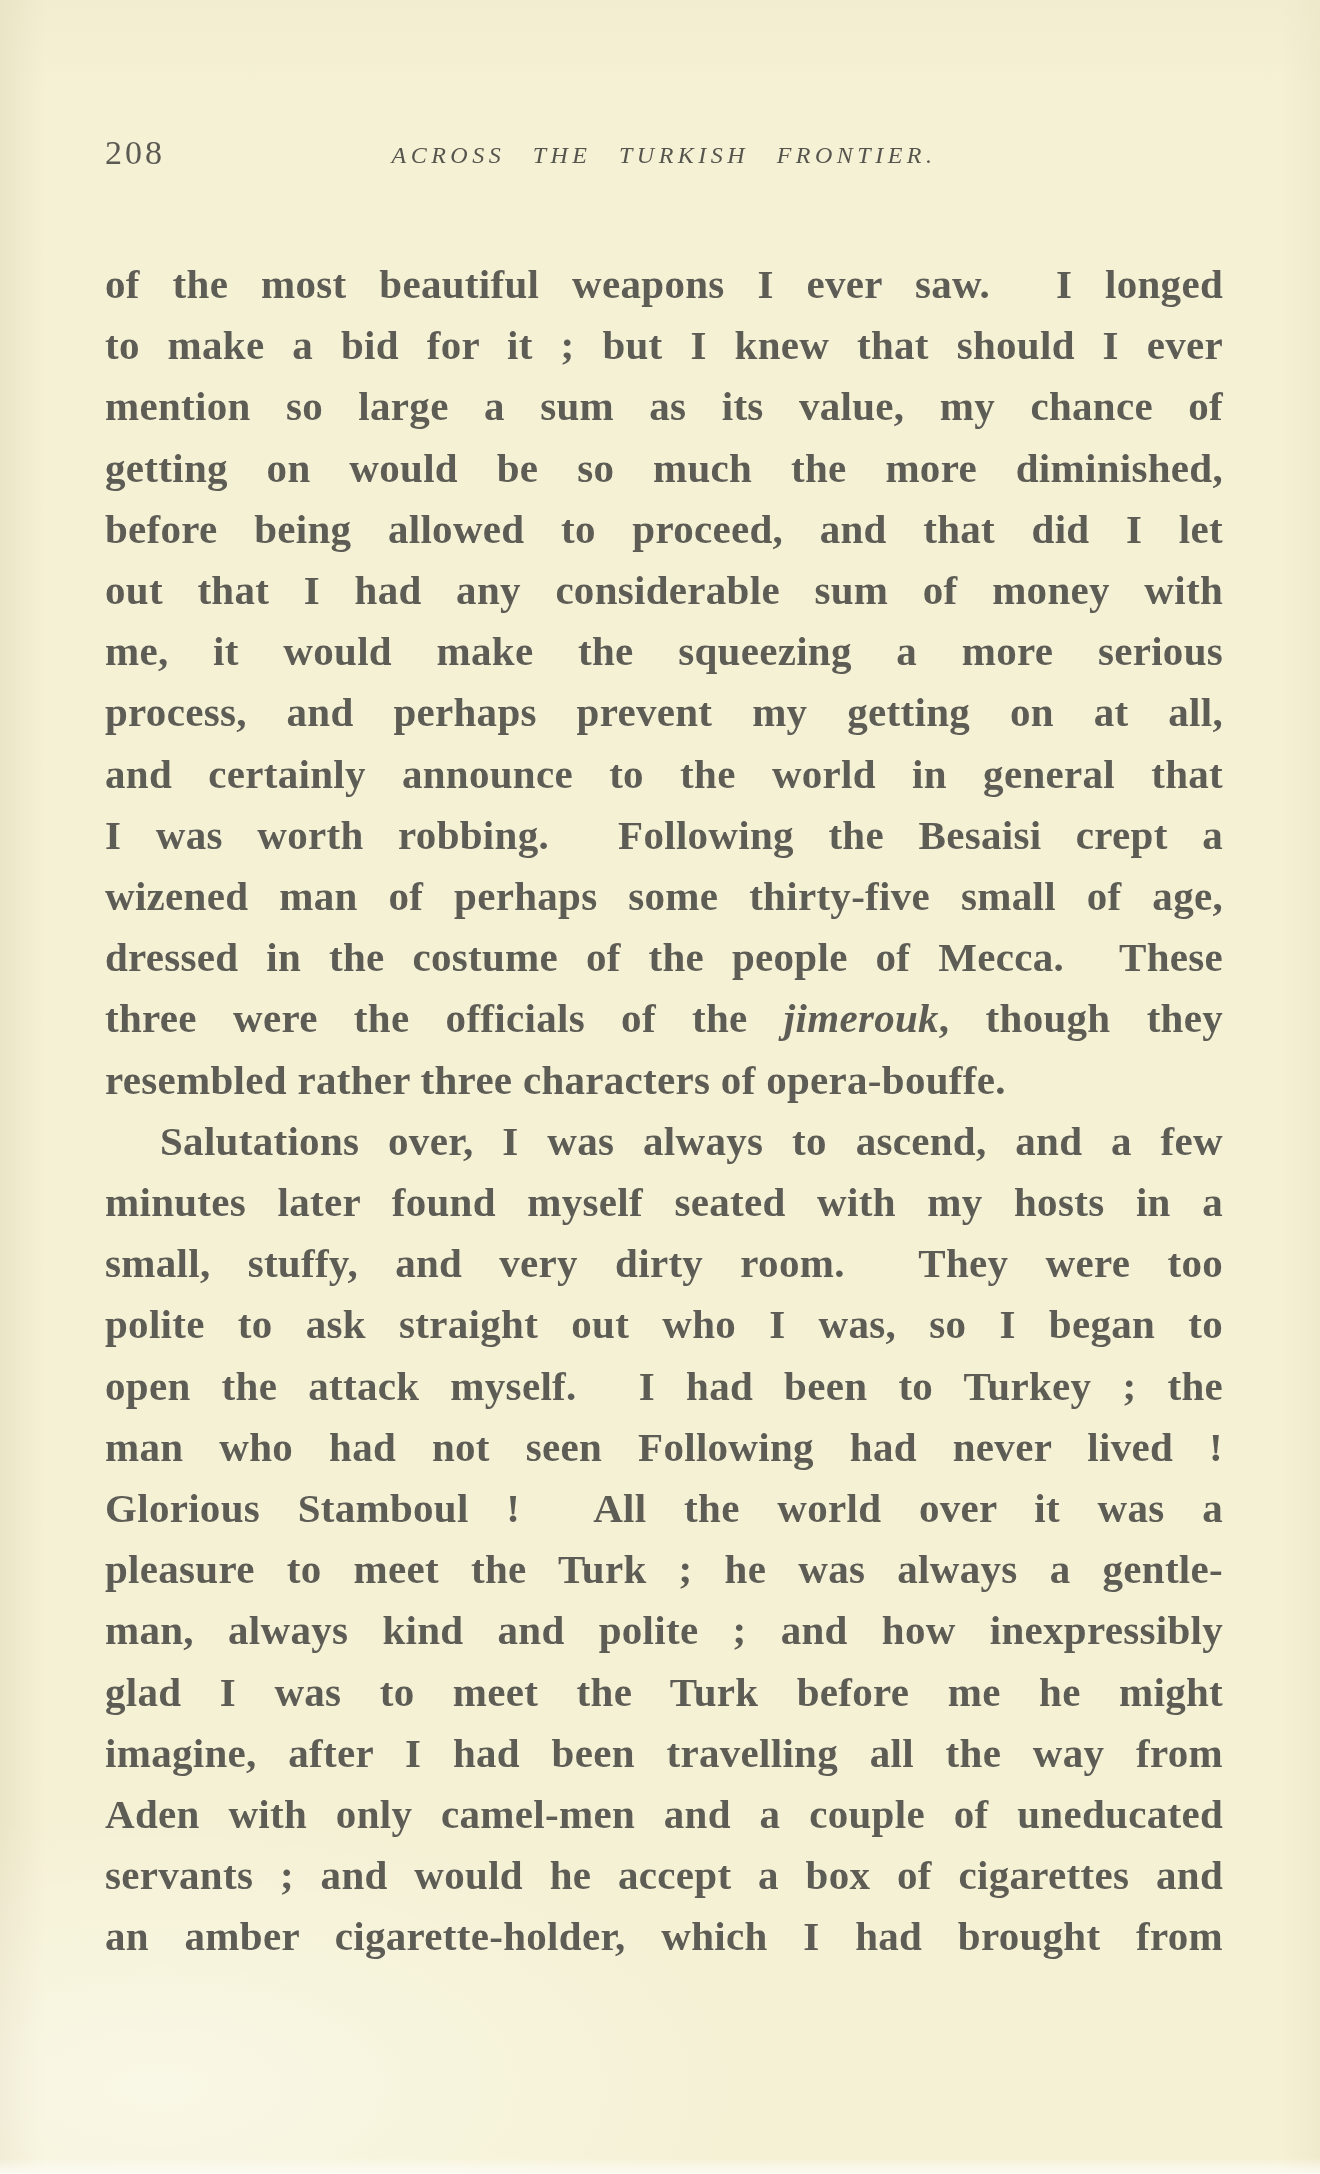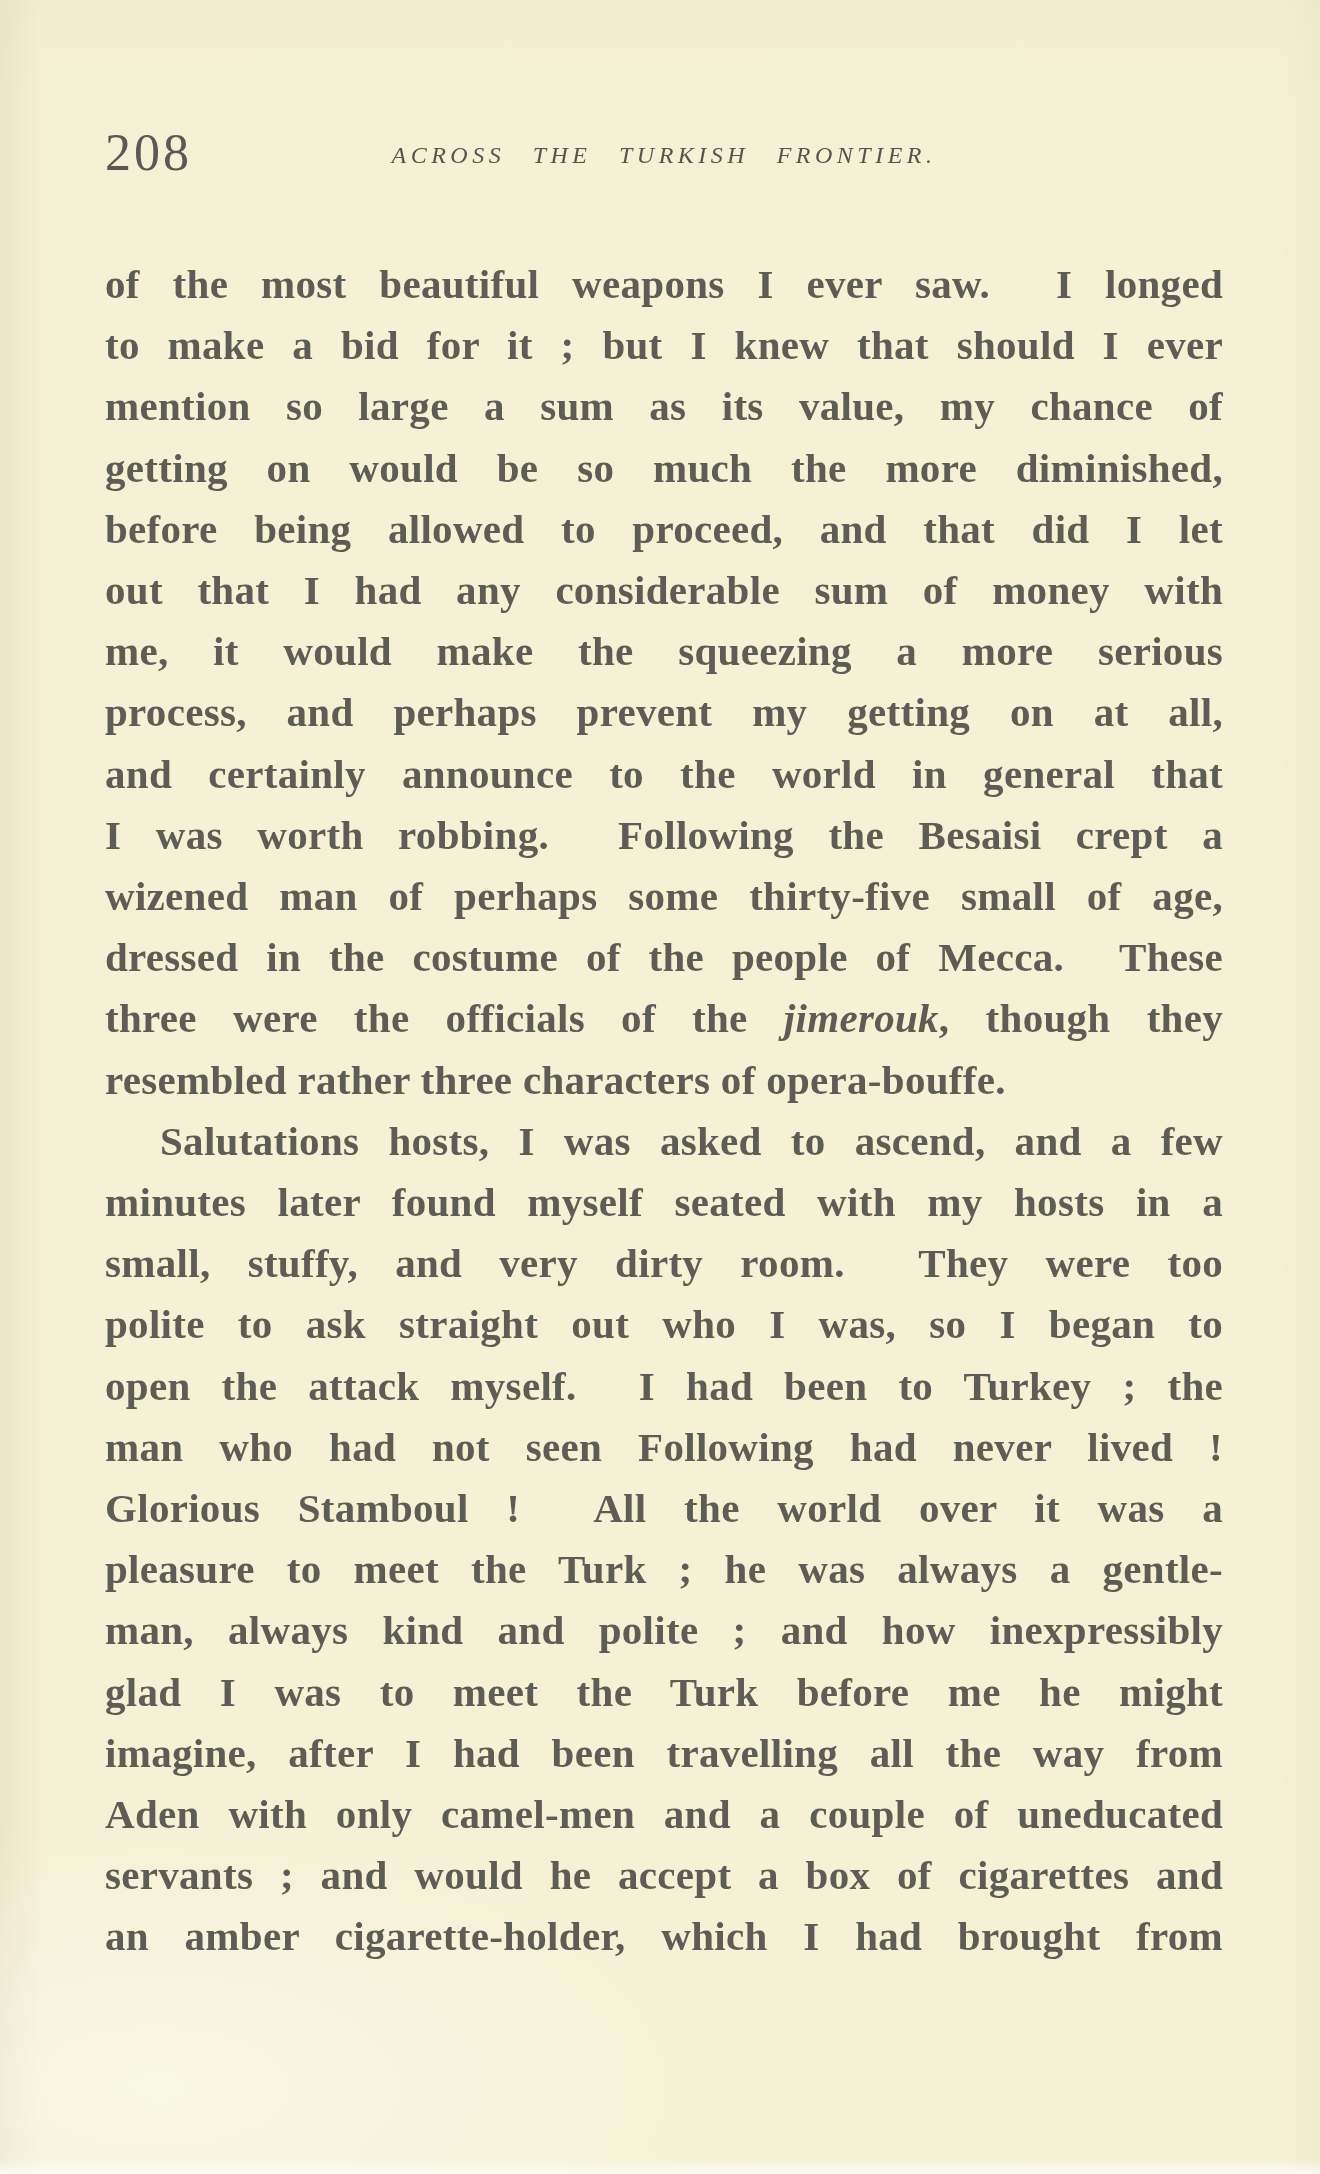--- a/index.html
+++ b/index.html
@@ -26,21 +26,21 @@
     position: absolute;
     top: 133px;
     left: 105px;
     width: 1118px;
     height: 44px;
   }
   .page-num {
     position: absolute;
     left: 0;
     top: 0;
-    font-size: 52px;
+    font-size: 34px;
     line-height: 40px;
     letter-spacing: 3px;
     color: #5a5952;
   }
   .head-title {
     position: absolute;
     left: 50%;
     transform: translateX(-50%);
     top: 5px;
     font-size: 24px;
@@ -91,21 +91,21 @@
       <div class="line"><span>before being allowed to proceed, and that did I let</span></div>
       <div class="line"><span>out that I had any considerable sum of money with</span></div>
       <div class="line"><span>me, it would make the squeezing a more serious</span></div>
       <div class="line"><span>process, and perhaps prevent my getting on at all,</span></div>
       <div class="line"><span>and certainly announce to the world in general that</span></div>
       <div class="line"><span>I was worth robbing.  Following the Besaisi crept a</span></div>
       <div class="line"><span>wizened man of perhaps some thirty-five small of age,</span></div>
       <div class="line"><span>dressed in the costume of the people of Mecca.  These</span></div>
       <div class="line"><span>three were the officials of the </span><span class="em">jimerouk</span><span>, though they</span></div>
       <div class="line endline"><span>resembled rather three characters of opera-bouffe.</span></div>
-      <div class="line indent"><span>Salutations hosts, I was asked to ascend, and a few</span></div>
+      <div class="line indent"><span>Salutations over, I was always to ascend, and a few</span></div>
       <div class="line"><span>minutes later found myself seated with my hosts in a</span></div>
       <div class="line"><span>small, stuffy, and very dirty room.  They were too</span></div>
       <div class="line"><span>polite to ask straight out who I was, so I began to</span></div>
       <div class="line"><span>open the attack myself.  I had been to Turkey ; the</span></div>
       <div class="line"><span>man who had not seen Following had never lived !</span></div>
       <div class="line"><span>Glorious Stamboul !  All the world over it was a</span></div>
       <div class="line"><span>pleasure to meet the Turk ; he was always a gentle-</span></div>
       <div class="line"><span>man, always kind and polite ; and how inexpressibly</span></div>
       <div class="line"><span>glad I was to meet the Turk before me he might</span></div>
       <div class="line"><span>imagine, after I had been travelling all the way from</span></div>

